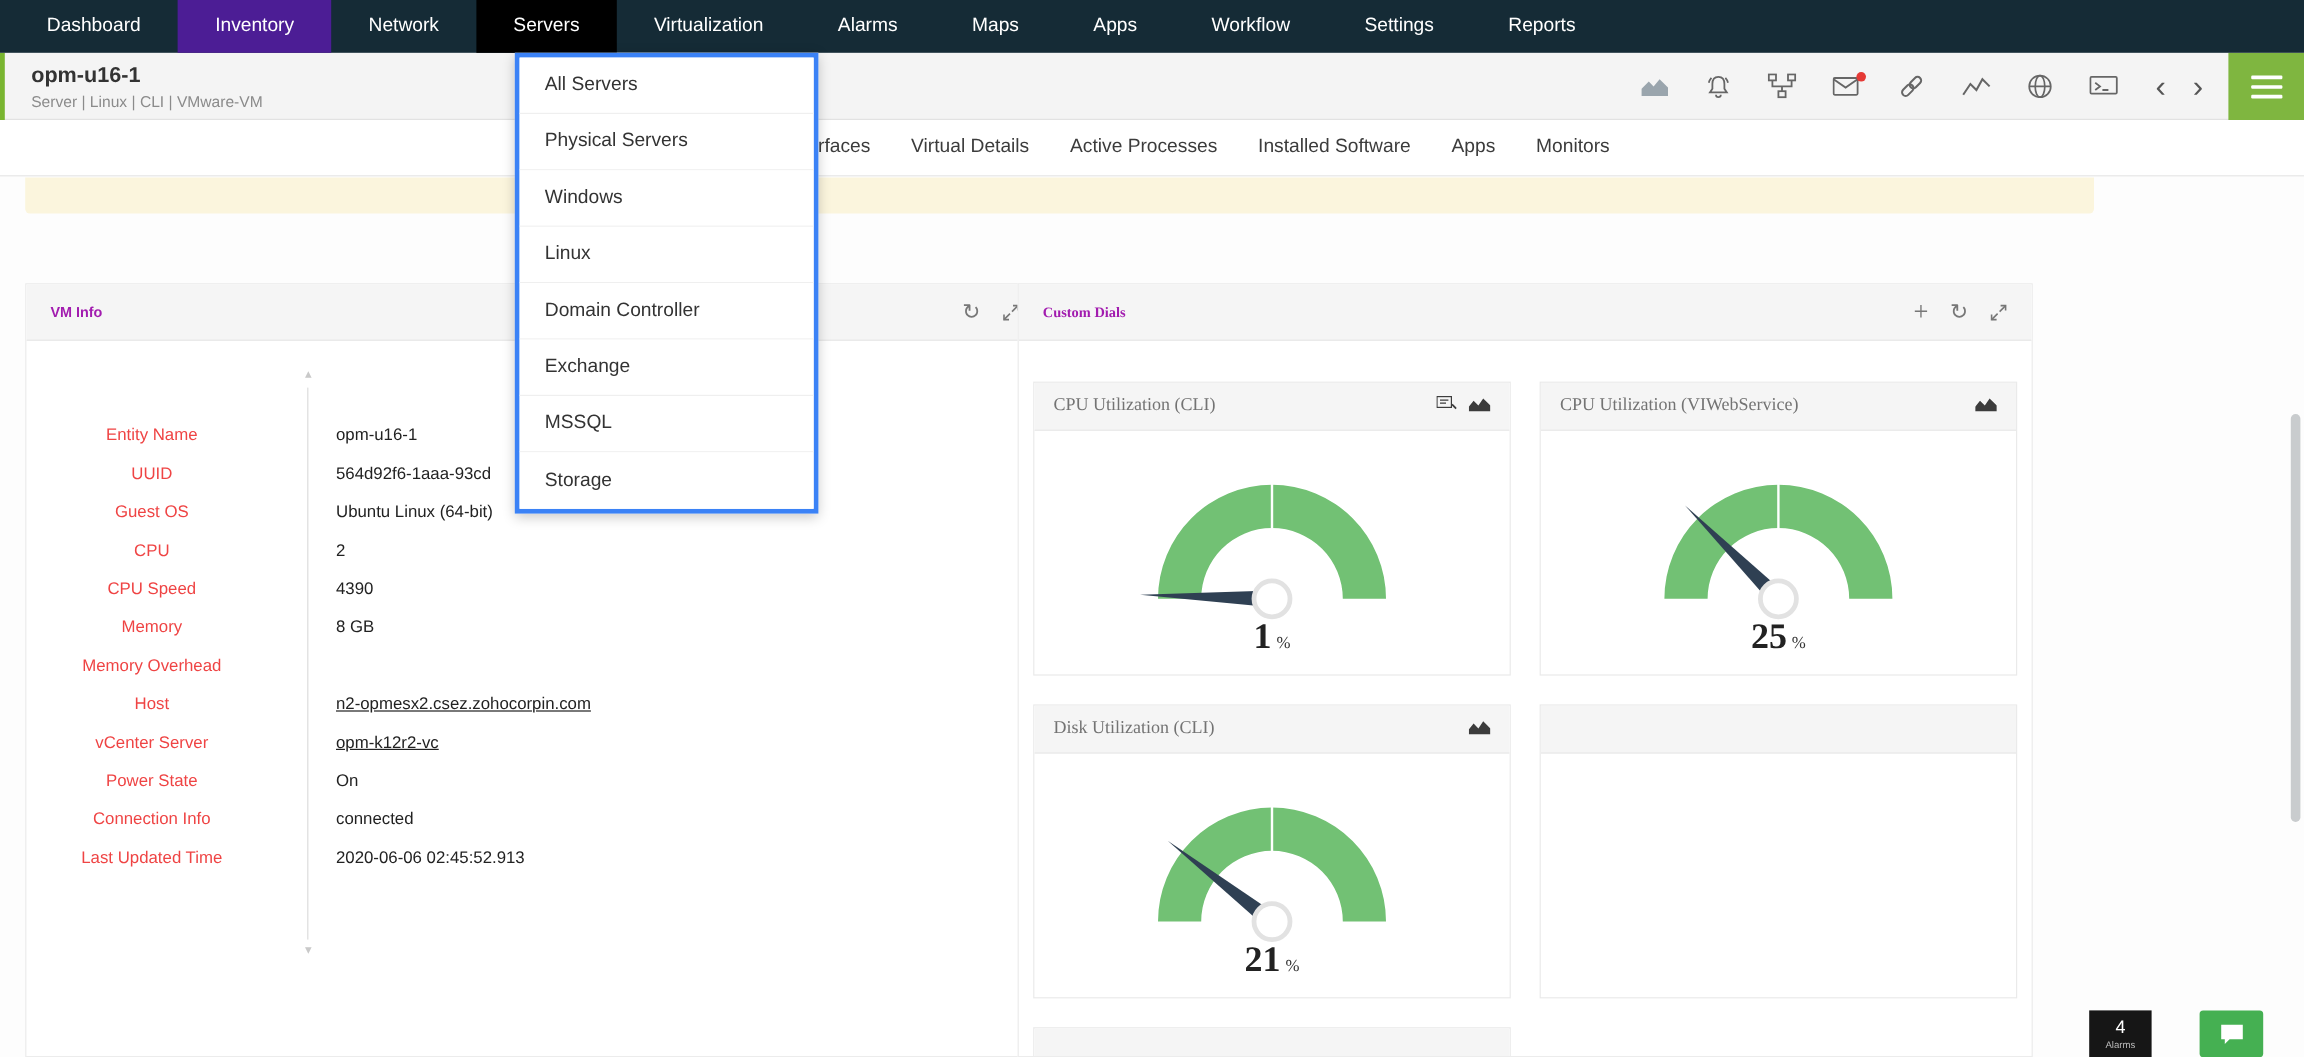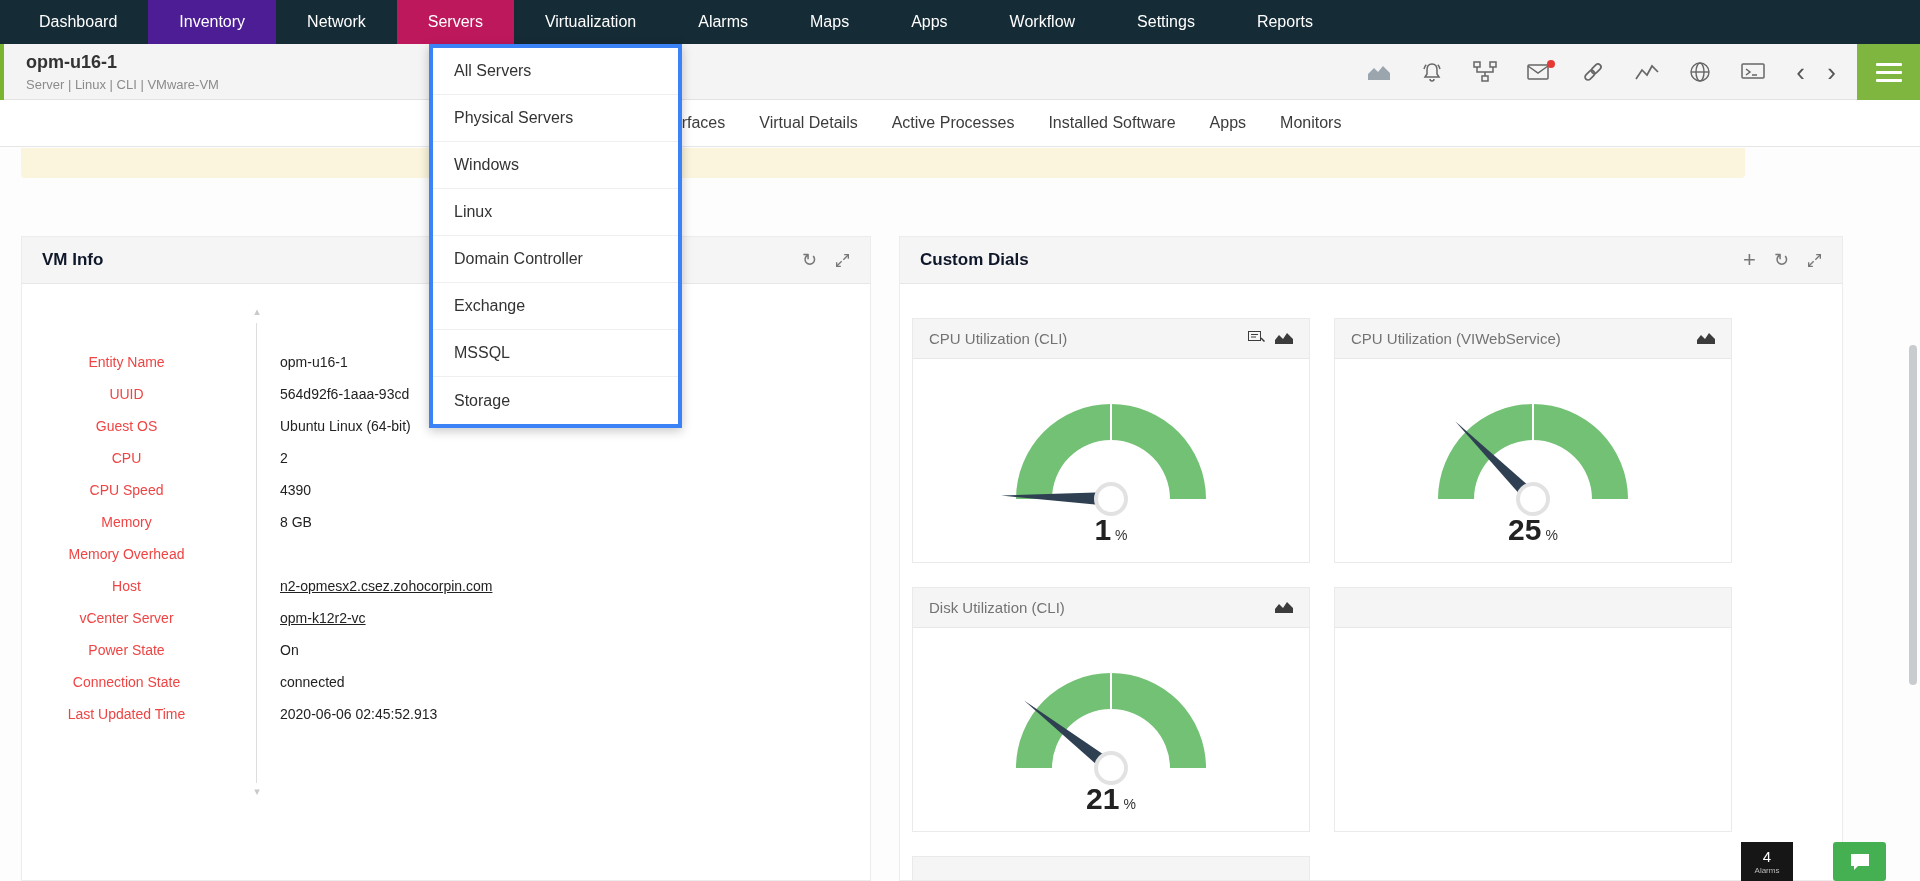--- a/index.html
+++ b/index.html
@@ -4,21 +4,21 @@
 <style>
   * { margin:0; padding:0; box-sizing:border-box; }
   html,body { background:#ffffff; font-family:"Liberation Sans", sans-serif; }
   #screen { position:relative; width:1920px; height:881px; background:#fdfdfd; overflow:hidden; }
 
   
   .topnav { position:absolute; top:0; left:0; right:0; height:44px; background:#152b36;
             display:flex; align-items:stretch; padding-left:8px; z-index:55; }
   .nav-item { color:#fff; font-size:16px; display:flex; align-items:center; padding:0 31px; cursor:pointer; white-space:nowrap; }
   .nav-item.active { background:#4c1d95; }
-  .nav-item.open { background:#be185d; }
+  .nav-item.open { background:#000000; }
 
   
   .dropdown { position:absolute; top:44px; left:429px; width:253px; background:#fff; z-index:60;
               border:4px solid #3b82f6; box-shadow:0 3px 10px rgba(0,0,0,.22); }
   .dd-item { height:47px; display:flex; align-items:center; padding-left:21px; font-size:16px; color:#333;
              border-bottom:1px solid #efefef; cursor:pointer; background:#fff; }
   .dd-item:last-child { border-bottom:none; }
 
   
   .device-header { position:absolute; top:44px; left:0; right:0; height:56px; background:#f4f4f4;
@@ -41,38 +41,38 @@
   .tab { font-size:16px; color:#3c3c3c; cursor:pointer; white-space:nowrap; }
 
   
   .notice { position:absolute; top:148px; left:21px; width:1724px; height:30px; background:#fbf5dd;
             border-radius:0 0 4px 4px; z-index:1; }
 
   
   .panel { position:absolute; top:236px; background:#fff; border:1px solid #ececec; overflow:hidden; }
   .panel-header { height:47px; background:#f5f5f5; border-bottom:1px solid #e7e7e7;
                   display:flex; align-items:center; padding:0 20px; }
-  .panel-title { font-size:17px; font-weight:bold; color:#0f172a; }
+  .panel-title { font-size:12px; font-weight:bold; color:#a21caf; }
   .panel-actions { margin-left:auto; display:flex; align-items:center; gap:18px; color:#777; }
   .p-ic { font-size:18px; color:#777; cursor:pointer; line-height:1; display:inline-flex; align-items:center; }
   .p-ic.plus { font-size:22px; }
 
   
   #vm-panel { left:21px; width:850px; height:645px; }
   .vm-body { position:absolute; left:0; top:47px; right:0; bottom:0; padding-top:62px; }
   .vm-row { display:flex; height:32px; align-items:center; font-size:14px; }
   .vm-label { width:209px; text-align:center; color:#ef4444; }
   .vm-value { margin-left:49px; color:#222; }
   .vm-value.link { text-decoration:underline; cursor:pointer; }
   .vm-divider { position:absolute; left:234px; top:86px; width:1px; height:460px; background:#ddd; }
   .vm-div-arrow { position:absolute; left:229px; width:12px; text-align:center; font-size:11px; color:#c9c9c9; }
   .vm-div-up { top:68px; } .vm-div-down { top:548px; }
 
   
-  #dials-panel { left:899px; width:944px; height:645px; }
+  #dials-panel { left:848px; width:846px; height:645px;font-family:Liberation Serif, serif; }
   .dials-grid { display:grid; grid-template-columns:398px 398px; gap:24px; padding:34px 12px 0 12px; }
   .dial-card { height:245px; border:1px solid #eaeaea; background:#fff; overflow:hidden; }
   .dial-card-header { height:40px; background:#f5f5f5; border-bottom:1px solid #e8e8e8;
                       display:flex; align-items:center; padding:0 16px; }
   .dial-card-title { font-size:15px; color:#737373; }
   .dial-card-icons { margin-left:auto; display:flex; align-items:center; gap:10px; }
   .dial-card-body { display:flex; flex-direction:column; align-items:center; padding-top:12px; }
   .gauge-value { margin-top:-14px; }
   .g-num { font-size:30px; font-weight:bold; color:#222; }
   .g-unit { font-size:14px; color:#333; margin-left:4px; }
@@ -253,21 +253,21 @@
         </div>
         <div class="vm-row">
           <div class="vm-label">vCenter Server</div>
           <div class="vm-value link">opm-k12r2-vc</div>
         </div>
         <div class="vm-row">
           <div class="vm-label">Power State</div>
           <div class="vm-value">On</div>
         </div>
         <div class="vm-row">
-          <div class="vm-label">Connection State</div>
+          <div class="vm-label">Connection Info</div>
           <div class="vm-value">connected</div>
         </div>
         <div class="vm-row">
           <div class="vm-label">Last Updated Time</div>
           <div class="vm-value">2020-06-06 02:45:52.913</div>
         </div>
       </div>
     <div class="vm-divider"></div>
     <div class="vm-div-arrow vm-div-up">▴</div>
     <div class="vm-div-arrow vm-div-down">▾</div>

